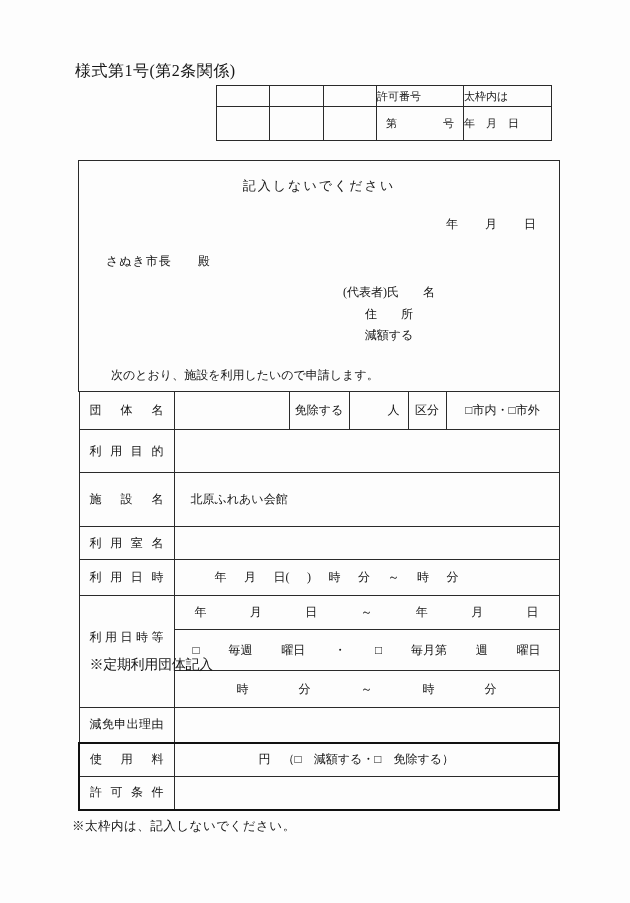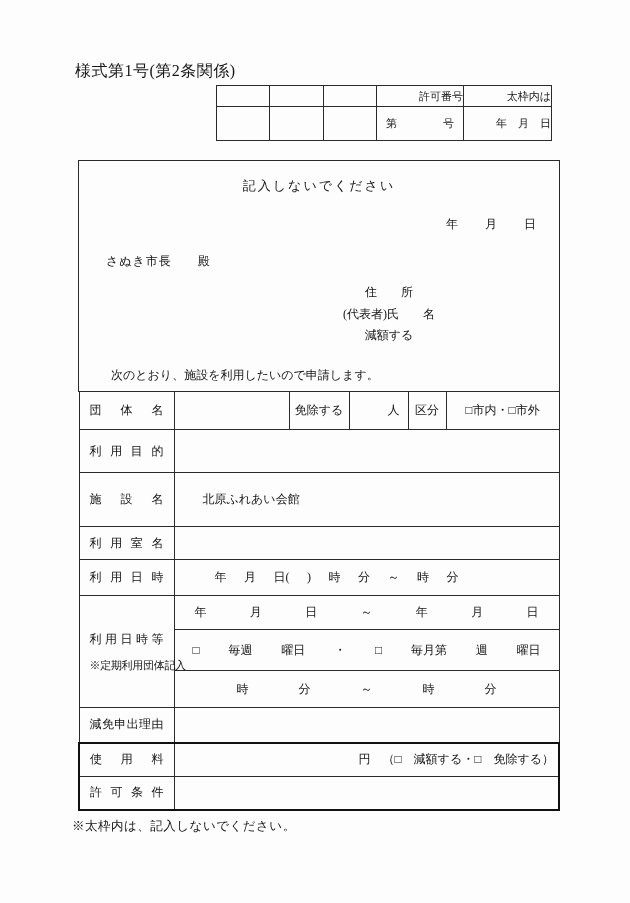--- a/index.html
+++ b/index.html
@@ -7,21 +7,21 @@
   .page{position:relative;width:630px;height:903px;background:#fdfdfd;
         font-family:"Liberation Serif","DejaVu Serif",serif;color:#151515;font-size:12px;overflow:hidden}
 
   .form-id{position:absolute;left:75px;top:61px;font-size:16px;letter-spacing:.5px}
 
   table{border-collapse:collapse;table-layout:fixed}
   td{border:1px solid #2a2a2a;padding:0;vertical-align:middle;font-size:12px}
 
   
   .stamp-table{position:absolute;left:216px;top:85px;width:335px}
-  .stamp-table td{font-size:11px;text-align:right}
+  .stamp-table td{font-size:11px;text-align:left}
   .sr1{height:21px}
   .sr2{height:34px}
   .no-cell{padding:0 9px}
 
   
   .main-box{position:absolute;left:78px;top:160px;width:480px;height:231px;
             border:1px solid #2a2a2a;border-bottom:none}
   .title{position:absolute;top:16px;left:0;width:100%;text-align:center;font-size:13px;letter-spacing:2px}
   .date-line{position:absolute;top:55px;right:22px;letter-spacing:1px}
   .addressee{position:absolute;top:92px;left:27px;letter-spacing:1px}
@@ -29,29 +29,29 @@
   .intro{position:absolute;top:206px;left:32px}
 
   
   .form-table{position:absolute;left:78px;top:391px;width:480px}
   .h38{height:38px}.h43{height:43px}.h54{height:54px}.h33{height:33px}.h36{height:36px}
   .h34{height:34px}.h41{height:41px}.h37{height:37px}.h35{height:35px}
 
   .lbl-cell{padding:0 10px}
   .spread{display:flex;justify-content:space-between;align-items:center}
   .spreadw{display:flex;justify-content:space-between;align-items:center}
-  .lbl-note{font-size:11px;letter-spacing:-.3px;text-align:center;margin-top:10px;white-space:nowrap}
-  .val{padding-left:28px;text-align:left}
+  .lbl-note{font-size:14px;letter-spacing:-.3px;text-align:center;margin-top:10px;white-space:nowrap}
+  .val{padding-left:16px;text-align:left}
   .ctr{text-align:center}
   .unit{text-align:right;padding-right:8px}
   .p-cell{padding:0 20px}
   .w-cell{padding:0 18px}
   .t-cell{padding:0 62px}
   .dt-cell{padding:0 100px 0 40px}
-  .fee-val{text-align:right;padding-right:4px}
+  .fee-val{text-align:center;padding-right:20px}
 
   
   .fee-row td{border-top:2.5px solid #111}
   .fee-row td:first-child,.cond-row td:first-child{border-left:2.5px solid #111}
   .fee-row td:last-child,.cond-row td:last-child{border-right:2.5px solid #111}
   .cond-row td{border-bottom:2.5px solid #111}
 
   .footnote{position:absolute;left:72px;top:818px;font-size:12.5px;letter-spacing:.5px}
 </style>
 </head>
@@ -90,22 +90,22 @@
       <td>年　月　日</td>
     </tr>
   </tbody>
     </table>
 
   <div class="main-box">
     <div class="title">記入しないでください</div>
     <div class="date-line">年　　月　　日</div>
     <div class="addressee">さぬき市長　　殿</div>
     <div class="applicant">
+      <div>(代表者)氏　　名</div>
       <div>住　　所</div>
-      <div>(代表者)氏　　名</div>
       <div>減額する</div>
     </div>
     <div class="intro">次のとおり、施設を利用したいので申請します。</div>
   </div>
 
   <table class="form-table">
     <colgroup>
       <col style="width:95px">
         <col style="width:115px">
         <col style="width:60px">

